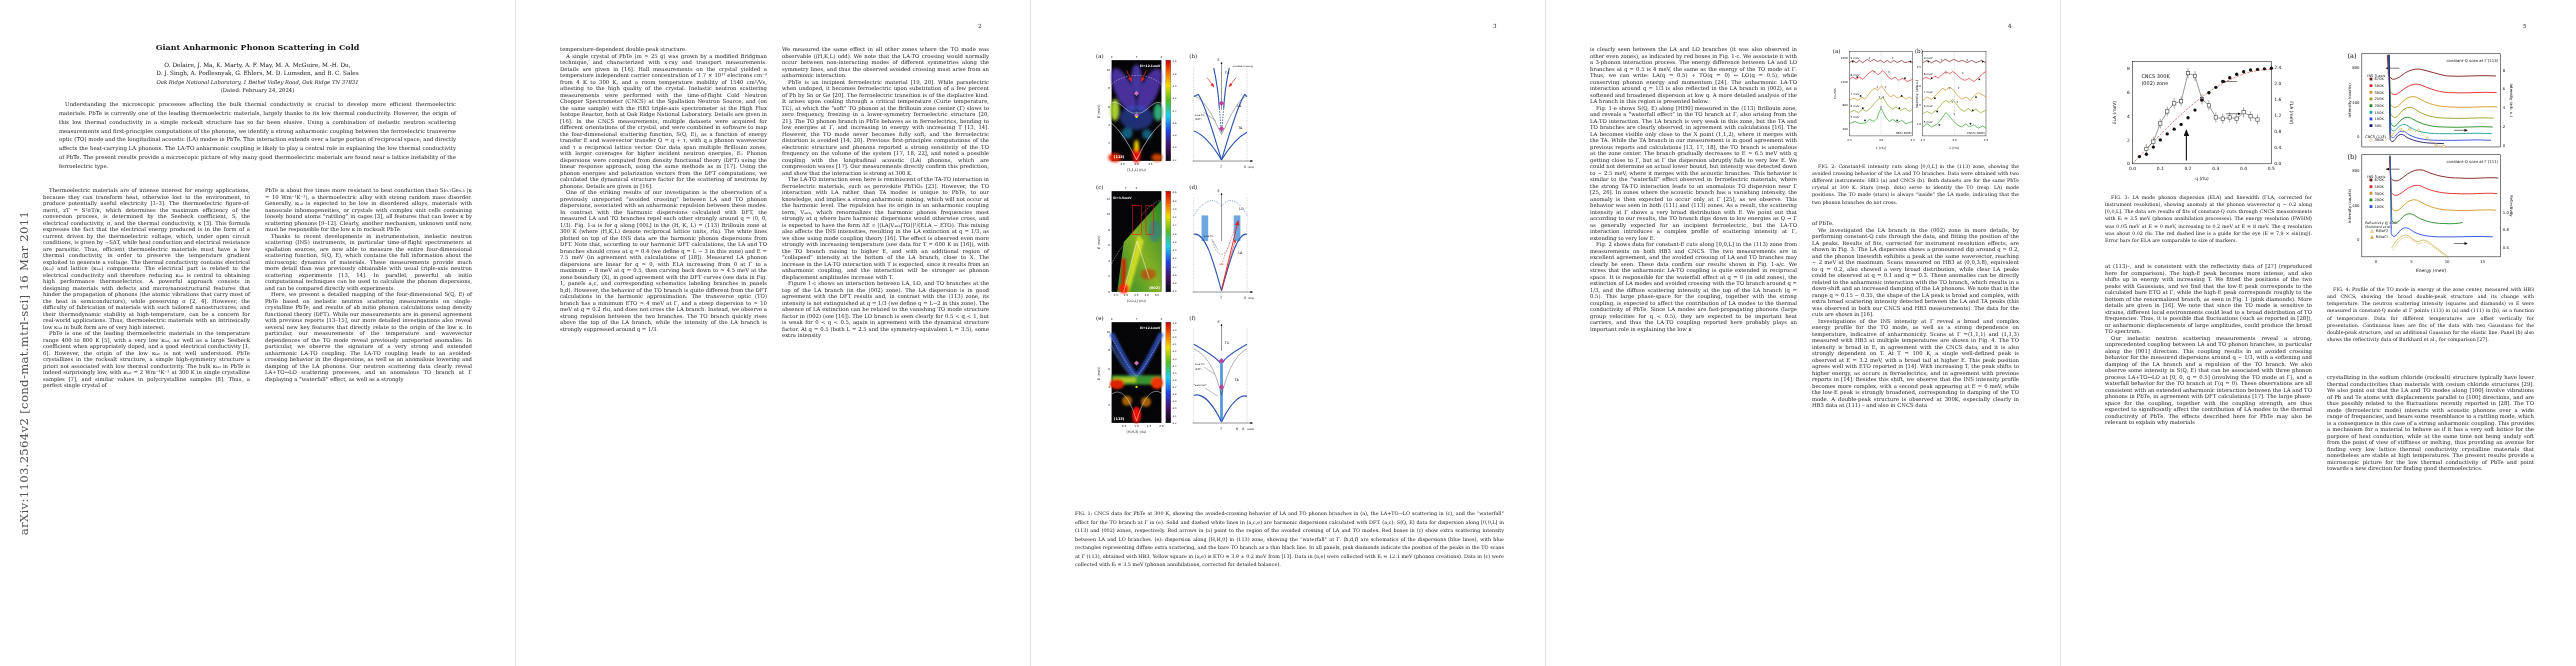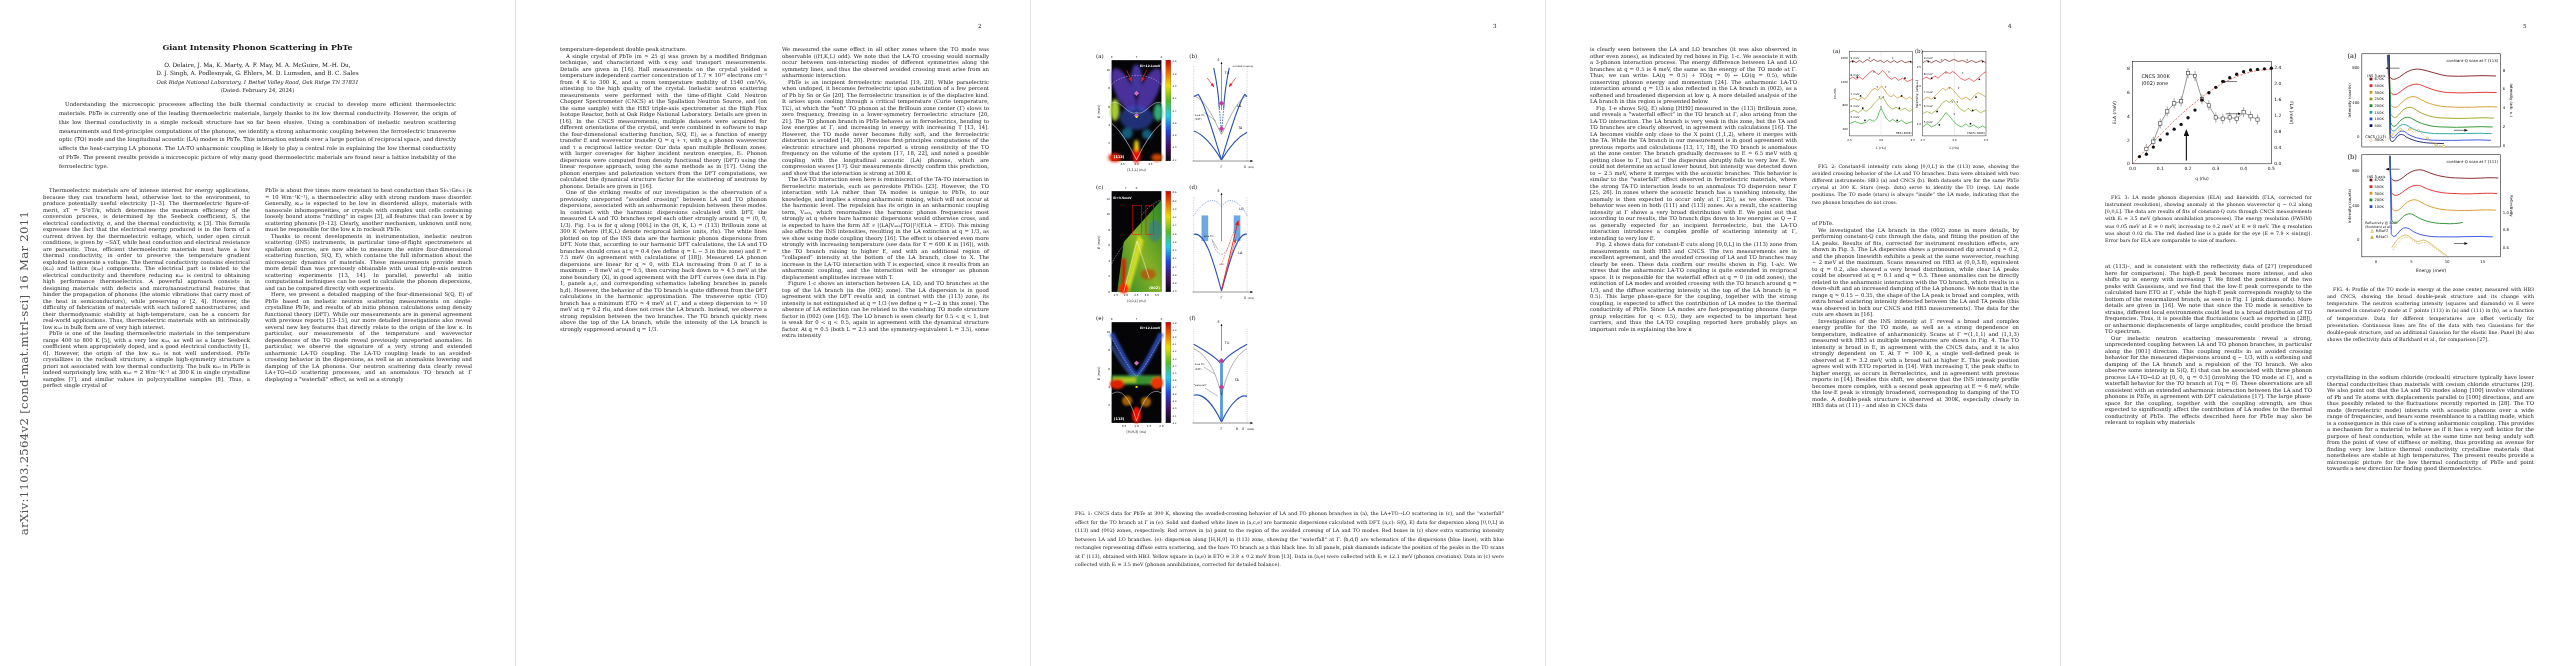--- a/index.html
+++ b/index.html
@@ -72,21 +72,21 @@
         <feGaussianBlur stdDeviation="3.2"></feGaussianBlur>
       </filter>
   </defs>
 </svg>
 
 <div class="strip">
 
   <div class="page">
     <div class="stamp">arXiv:1103.2564v2  [cond-mat.mtrl-sci]  16 Mar 2011</div>
     <div class="p1head">
-      <p class="title">Giant Intensity Phonon Scattering in PbTe</p>
+      <p class="title">Giant Anharmonic Phonon Scattering in Cold</p>
       <p class="authors">O. Delaire, J. Ma, K. Marty, A. F. May, M. A. McGuire, M.-H. Du,</p>
       <p class="authors">D. J. Singh, A. Podlesnyak, G. Ehlers, M. D. Lumsden, and B. C. Sales</p>
       <p class="affil">Oak Ridge National Laboratory, 1 Bethel Valley Road, Oak Ridge TN 37831</p>
       <p class="dated">(Dated: February 24, 2024)</p>
       <div class="abstract">Understanding the microscopic processes affecting the bulk thermal conductivity is crucial to develop more efficient thermoelectric materials. PbTe is currently one of the leading thermoelectric materials, largely thanks to its low thermal conductivity. However, the origin of this low thermal conductivity in a simple rocksalt structure has so far been elusive. Using a combination of inelastic neutron scattering measurements and first-principles computations of the phonons, we identify a strong anharmonic coupling between the ferroelectric transverse optic (TO) mode and the longitudinal acoustic (LA) modes in PbTe. This interaction extends over a large portion of reciprocal space, and directly affects the heat-carrying LA phonons. The LA-TO anharmonic coupling is likely to play a central role in explaining the low thermal conductivity of PbTe. The present results provide a microscopic picture of why many good thermoelectric materials are found near a lattice instability of the ferroelectric type.</div>
     </div>
     <div class="cols p1cols">
       <div class="col">
           <p>Thermoelectric materials are of intense interest for energy applications, because they can transform heat, otherwise lost to the environment, to produce potentially useful electricity [1–3]. The thermoelectric figure-of-merit, zT = S²σT/κ, which determines the maximum efficiency of the conversion process, is determined by the Seebeck coefficient, S, the electrical conductivity, σ, and the thermal conductivity, κ [3]. This formula expresses the fact that the electrical energy produced is in the form of a current driven by the thermoelectric voltage, which, under open circuit conditions, is given by −SΔT, while heat conduction and electrical resistance are parasitic. Thus, efficient thermoelectric materials must have a low thermal conductivity, in order to preserve the temperature gradient exploited to generate a voltage. The thermal conductivity contains electrical (κₑₗ) and lattice (κₗₐₜ) components. The electrical part is related to the electrical conductivity and therefore reducing κₗₐₜ is central to obtaining high performance thermoelectrics. A powerful approach consists in designing materials with defects and micro/nanostructural features that hinder the propagation of phonons (the atomic vibrations that carry most of the heat in semiconductors), while preserving σ [2, 4]. However, the difficulty of fabrication of materials with such tailored nanostructures, and their thermodynamic stability at high-temperature, can be a concern for real-world applications. Thus, thermoelectric materials with an intrinsically low κₗₐₜ in bulk form are of very high interest.</p>
           <p>PbTe is one of the leading thermoelectric materials in the temperature range 400 to 800 K [5], with a very low κₗₐₜ, as well as a large Seebeck coefficient when appropriately doped, and a good electrical conductivity [1, 6]. However, the origin of the low κₗₐₜ is not well understood. PbTe crystallizes in the rocksalt structure, a simple high-symmetry structure a priori not associated with low thermal conductivity. The bulk κₗₐₜ in PbTe is indeed surprisingly low, with κₗₐₜ = 2 Wm⁻¹K⁻¹ at 300 K in single crystalline samples [7], and similar values in polycrystalline samples [8]. Thus, a perfect single crystal of</p>

